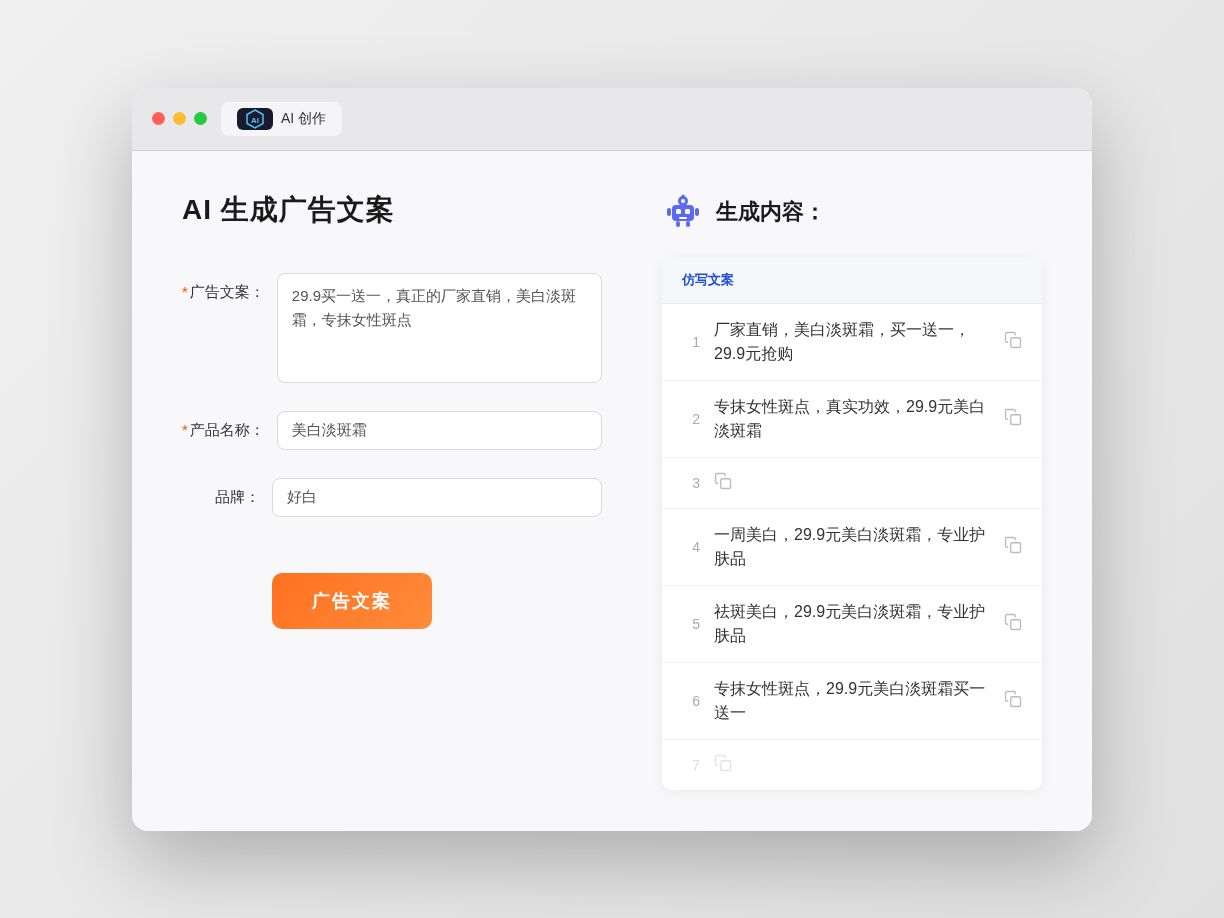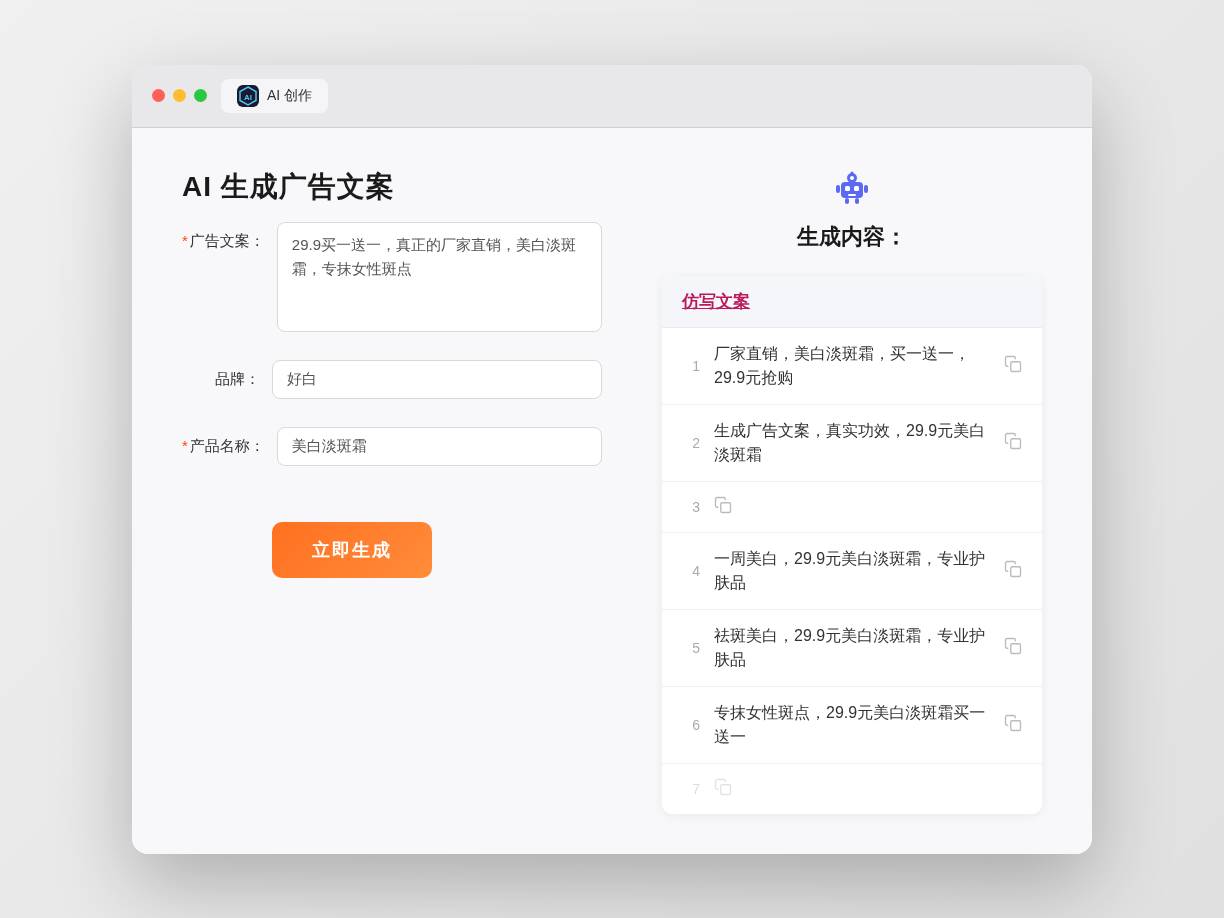--- a/index.html
+++ b/index.html
@@ -48,21 +48,21 @@
       align-items: center;
       gap: 8px;
       background: #f5f5f7;
       border-radius: 8px;
       padding: 6px 16px;
       font-size: 14px;
       color: #333;
     }
 
     .tab-icon {
-      width: 22px;
+      width: 36px;
       height: 22px;
       background: #1a1a2e;
       border-radius: 6px;
       display: flex;
       align-items: center;
       justify-content: center;
       font-size: 11px;
       color: #4fc3f7;
       font-weight: bold;
     }
@@ -80,21 +80,21 @@
 
     
     .left-panel {
       flex: 0 0 420px;
     }
 
     .page-title {
       font-size: 28px;
       font-weight: 700;
       color: #1a1a1a;
-      margin-bottom: 16px;
+      margin-bottom: 44px;
       letter-spacing: 1px;
     }
 
     .form-group {
       display: flex;
       align-items: flex-start;
       margin-bottom: 28px;
       justify-content: center;
     }
 
@@ -148,44 +148,42 @@
     
     .right-panel {
       flex: 1;
     }
 
     .result-header {
       display: flex;
       align-items: center;
       gap: 12px;
       margin-bottom: 24px;
-      flex-direction: column;
     }
 
     .result-title {
       font-size: 22px;
       font-weight: 600;
       color: #1a1a1a;
     }
 
     .result-table {
       background: #fff;
       border-radius: 10px;
       overflow: hidden;
       box-shadow: 0 2px 12px rgba(0,0,0,0.06);
     }
 
     .result-table-header {
       background: #f5f6fa;
       padding: 14px 20px;
-      font-size: 17px;
+      font-size: 13px;
       font-weight: 600;
-      color: #be185d;
+      color: #1d4ed8;
       border-bottom: 1px solid #ebebeb;
-      text-decoration: underline;
     }
 
     .result-row {
       display: flex;
       align-items: center;
       padding: 14px 20px;
       border-bottom: 1px solid #f0f0f0;
       gap: 14px;
     }
 
@@ -249,34 +247,34 @@
         
         <div class="form-group">
           <label class="form-label">
             <span class="required">*</span><span>广告文案：</span>
           </label>
           <textarea class="form-input" style="">29.9买一送一，真正的厂家直销，美白淡斑霜，专抹女性斑点</textarea>
         </div>
 
         
         <div class="form-group">
-          <label class="form-label">品牌：</label>
-          <input type="text" class="form-input" value="好白" style="">
-        </div>
-
-        
-        <div class="form-group">
           <label class="form-label">
             <span class="required">*</span><span>产品名称：</span>
           </label>
           <input type="text" class="form-input" value="美白淡斑霜" style="">
         </div>
 
         
-        <button class="generate-btn">立即生成</button>
+        <div class="form-group">
+          <label class="form-label">品牌：</label>
+          <input type="text" class="form-input" value="好白" style="">
+        </div>
+
+        
+        <button class="generate-btn">广告文案</button>
       </div>
 
       <div class="right-panel">
         <div class="result-header">
 
           <svg class="robot-svg" viewBox="0 0 42 42">
             <circle cx="21" cy="10" r="5" fill="#5b6af0"></circle>
             <circle cx="21" cy="10" r="2" fill="#fff"></circle>
             <rect x="10" y="14" width="22" height="16" rx="4" fill="#5b6af0"></rect>
             <rect x="14" y="18" width="5" height="5" rx="1.5" fill="#fff"></rect>
@@ -297,21 +295,21 @@
               <div class="result-row">
                 <span class="row-num">1</span>
                 <span class="row-text">厂家直销，美白淡斑霜，买一送一，29.9元抢购</span>
                 <span><svg width="18" height="18" viewBox="0 0 24 24" fill="none" stroke="#bbb" stroke-width="1.8" stroke-linecap="round" stroke-linejoin="round">
       <rect x="9" y="9" width="13" height="13" rx="2"></rect>
       <path d="M5 15H4a2 2 0 0 1-2-2V4a2 2 0 0 1 2-2h9a2 2 0 0 1 2 2v1"></path>
     </svg></span>
               </div>
               <div class="result-row">
                 <span class="row-num">2</span>
-                <span class="row-text">生成广告文案，真实功效，29.9元美白淡斑霜</span>
+                <span class="row-text">专抹女性斑点，真实功效，29.9元美白淡斑霜</span>
                 <span><svg width="18" height="18" viewBox="0 0 24 24" fill="none" stroke="#bbb" stroke-width="1.8" stroke-linecap="round" stroke-linejoin="round">
       <rect x="9" y="9" width="13" height="13" rx="2"></rect>
       <path d="M5 15H4a2 2 0 0 1-2-2V4a2 2 0 0 1 2-2h9a2 2 0 0 1 2 2v1"></path>
     </svg></span>
               </div>
               <div class="result-row">
                 <span class="row-num">3</span>
                 <span><svg width="18" height="18" viewBox="0 0 24 24" fill="none" stroke="#bbb" stroke-width="1.8" stroke-linecap="round" stroke-linejoin="round">
       <rect x="9" y="9" width="13" height="13" rx="2"></rect>
       <path d="M5 15H4a2 2 0 0 1-2-2V4a2 2 0 0 1 2-2h9a2 2 0 0 1 2 2v1"></path>

